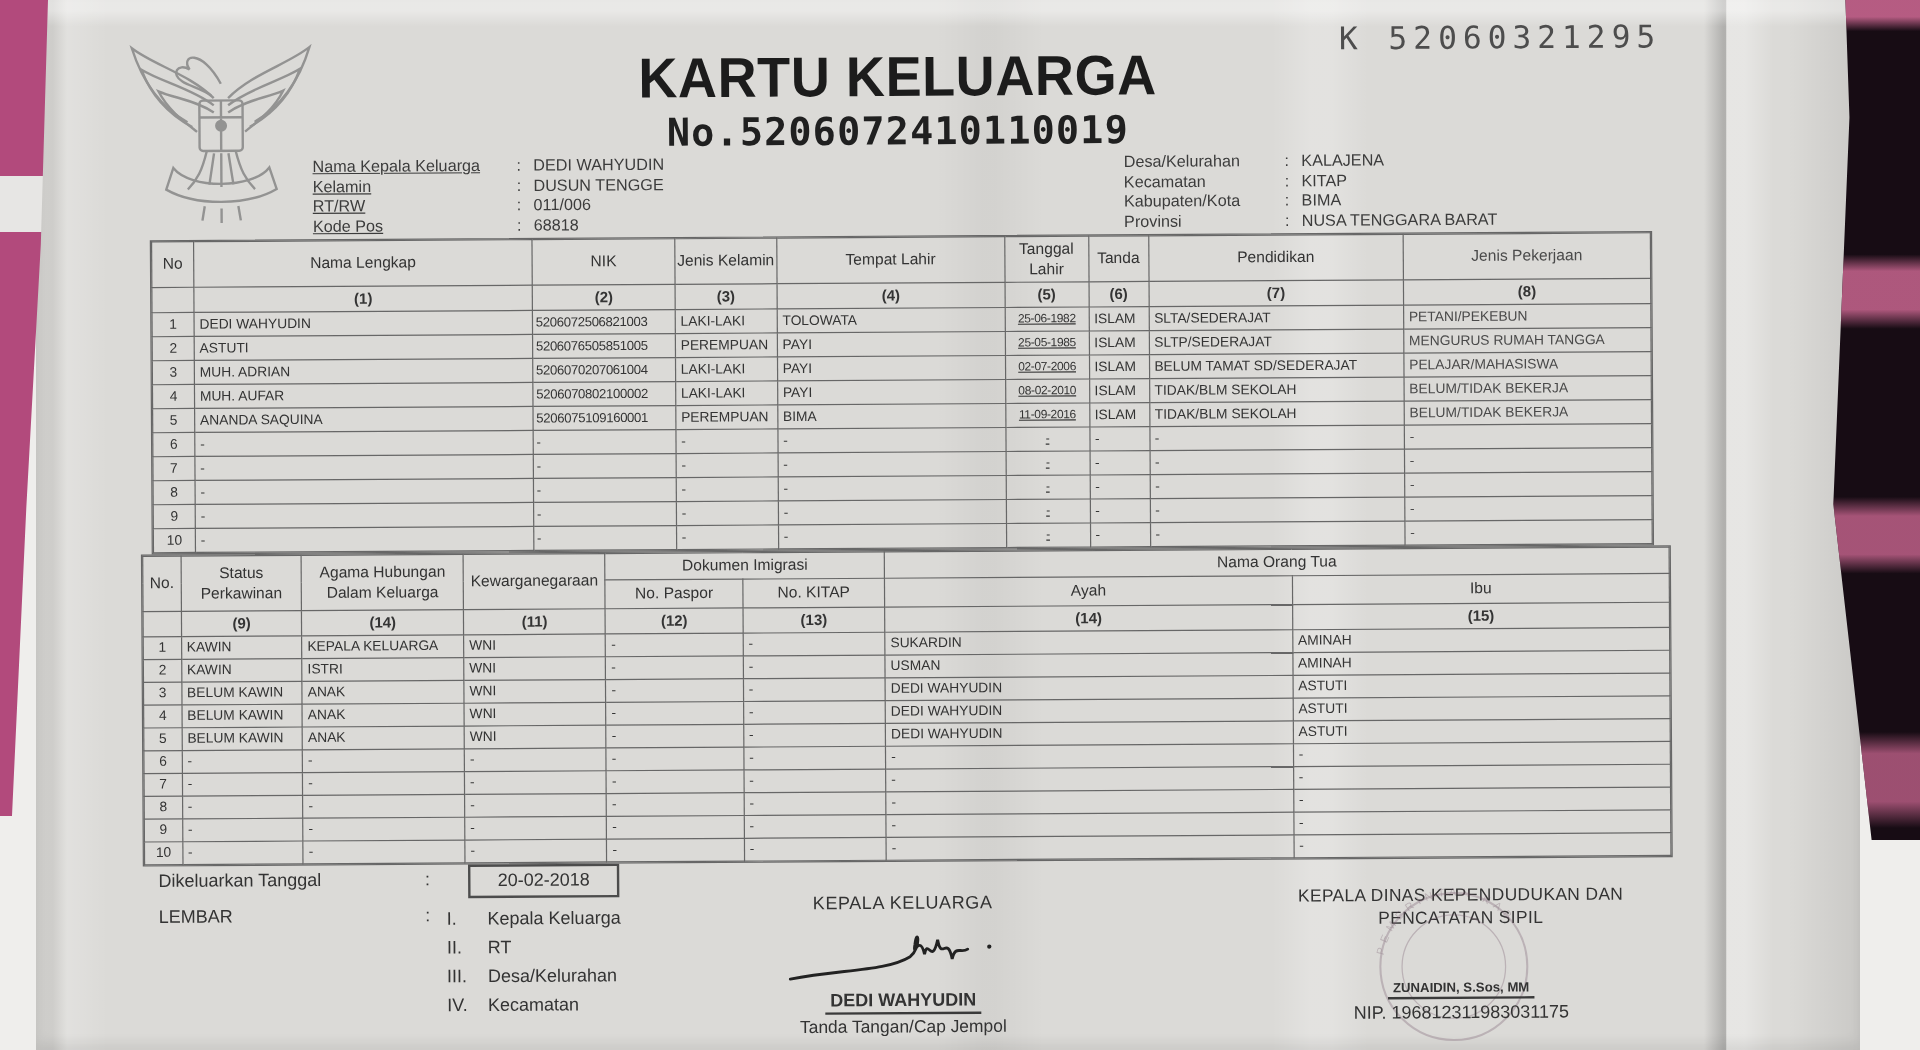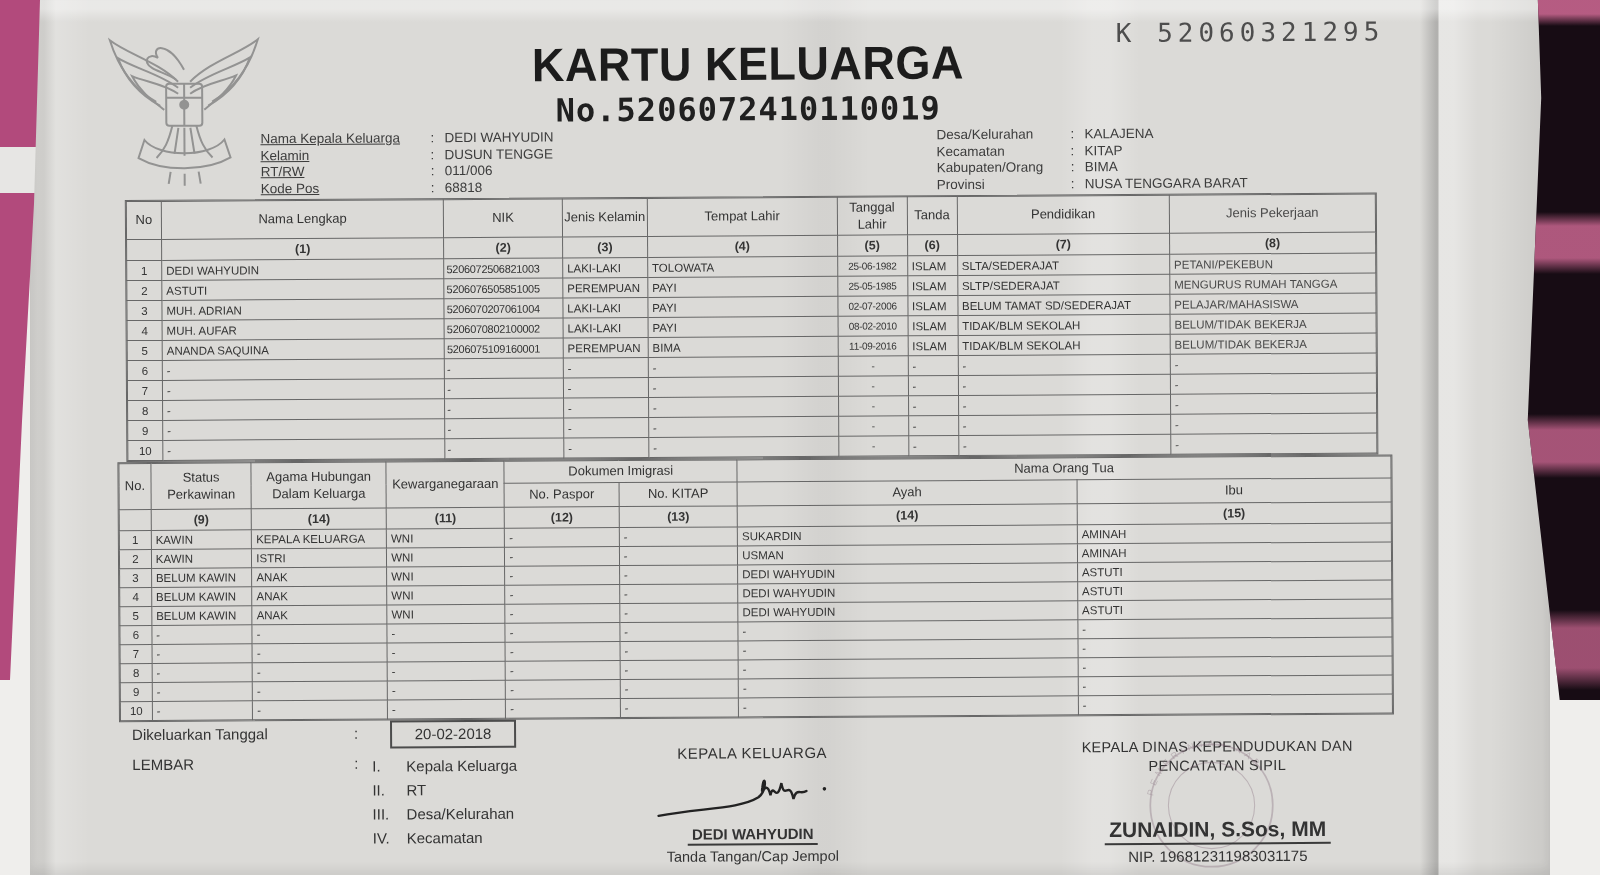--- a/index.html
+++ b/index.html
@@ -59,21 +59,21 @@
   thead th{font-size:13px;font-weight:normal;text-align:center;line-height:1.25;white-space:normal;color:#333;}
   .t1 thead tr.h1{height:38px;}
   .t2 thead tr.h1{height:22px;}
   .t2 thead tr.h2{height:24px;}
   tr.nums td{height:18px;font-size:12.5px;font-weight:bold;text-align:center;}
   .t1 tbody tr{height:20px;}
   .t2 tbody tr{height:19px;}
   tbody td{font-size:11.5px;padding:0 4px;}
   tbody td:first-child{text-align:center;padding:0;}
   .t1 tbody td:nth-child(3){font-size:11px;letter-spacing:-.3px;padding:0 2px;}
-  .t1 tbody td:nth-child(6){font-size:10px;letter-spacing:-.3px;text-align:center;padding:0 1px;}
+  .t1 tbody td:nth-child(6){font-size:10px;letter-spacing:-.3px;text-align:center;padding:0 1px;text-decoration:underline;}
   .t1 tbody td:nth-child(9),.t1 thead th:nth-child(9){color:#4a4a4a;}
   table{outline:1px solid #676767;}
 
   
   .f-issued{position:absolute;left:130px;top:722px;display:flex;font-size:15px;color:#333;}
   .f-issued .lbl{width:222px;}
   .f-issued .colon{width:36px;}
   .date-box{border:2px solid #4c4c4c;width:122px;height:24px;text-align:center;
     line-height:24px;font-size:15px;margin-top:-4px;}
   .f-lembar{position:absolute;left:130px;top:752px;display:flex;font-size:15px;color:#333;}
@@ -82,21 +82,21 @@
   .lembar-list .li{display:flex;line-height:24px;}
   .lembar-list .num{width:34px;}
   .f-mid{position:absolute;left:590px;top:744px;width:320px;text-align:center;color:#333;}
   .f-mid .sec-title{font-size:15px;letter-spacing:.5px;}
   .sig-wrap{height:60px;margin-top:4px;}
   .sig-name{display:inline-block;font-size:15px;font-weight:bold;border-bottom:2px solid #3a3a3a;padding:0 4px 1px;}
   .sig-cap{font-size:14.5px;margin-top:3px;}
   .f-right{position:absolute;left:1030px;top:740px;width:370px;text-align:center;color:#333;}
   .f-right .sec-title{font-size:14.5px;letter-spacing:.3px;line-height:19px;}
   .stamp{position:absolute;left:64px;top:-12px;opacity:.55;pointer-events:none;}
-  .off-name{display:inline-block;font-size:21px;font-weight:bold;border-bottom:2px solid #3a3a3a;
+  .off-name{display:inline-block;font-size:11px;font-weight:bold;border-bottom:2px solid #3a3a3a;
     padding:0 4px 1px;margin-top:42px;position:relative;}
   .off-nip{font-size:15px;margin-top:3px;position:relative;}
 </style>
 </head>
 <body>
 
 <div class="page">
   <div class="paper"></div>
 
   <div class="tilt">
@@ -153,21 +153,21 @@
           <span class="lbl">Desa/Kelurahan</span>
           <span class="colon">:</span>
           <span class="val">KALAJENA</span>
         </div>
       <div class="row">
           <span class="lbl">Kecamatan</span>
           <span class="colon">:</span>
           <span class="val">KITAP</span>
         </div>
       <div class="row">
-          <span class="lbl">Kabupaten/Orang</span>
+          <span class="lbl">Kabupaten/Kota</span>
           <span class="colon">:</span>
           <span class="val">BIMA</span>
         </div>
       <div class="row">
           <span class="lbl">Provinsi</span>
           <span class="colon">:</span>
           <span class="val">NUSA TENGGARA BARAT</span>
         </div>
     </div>
 

